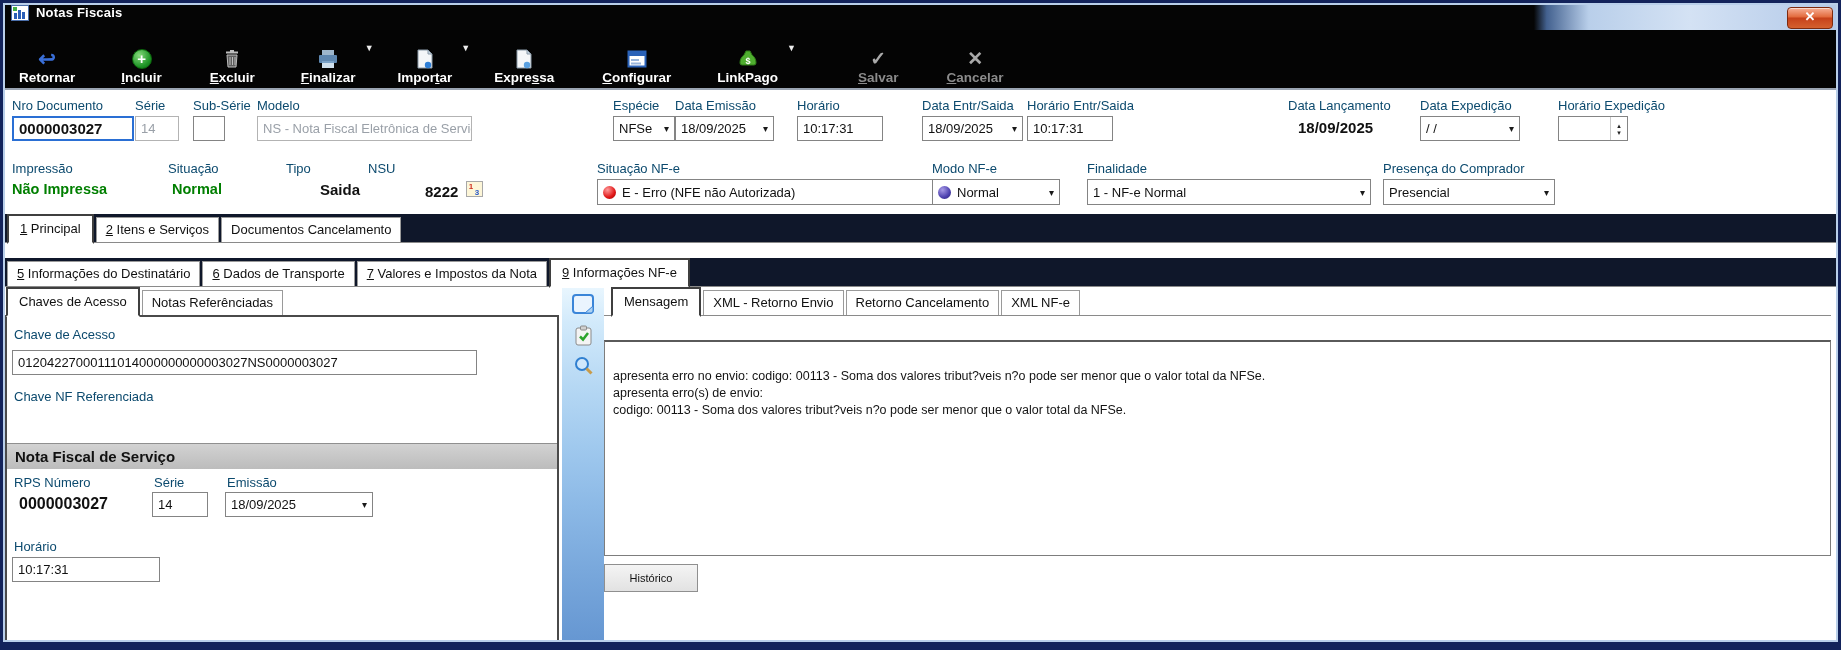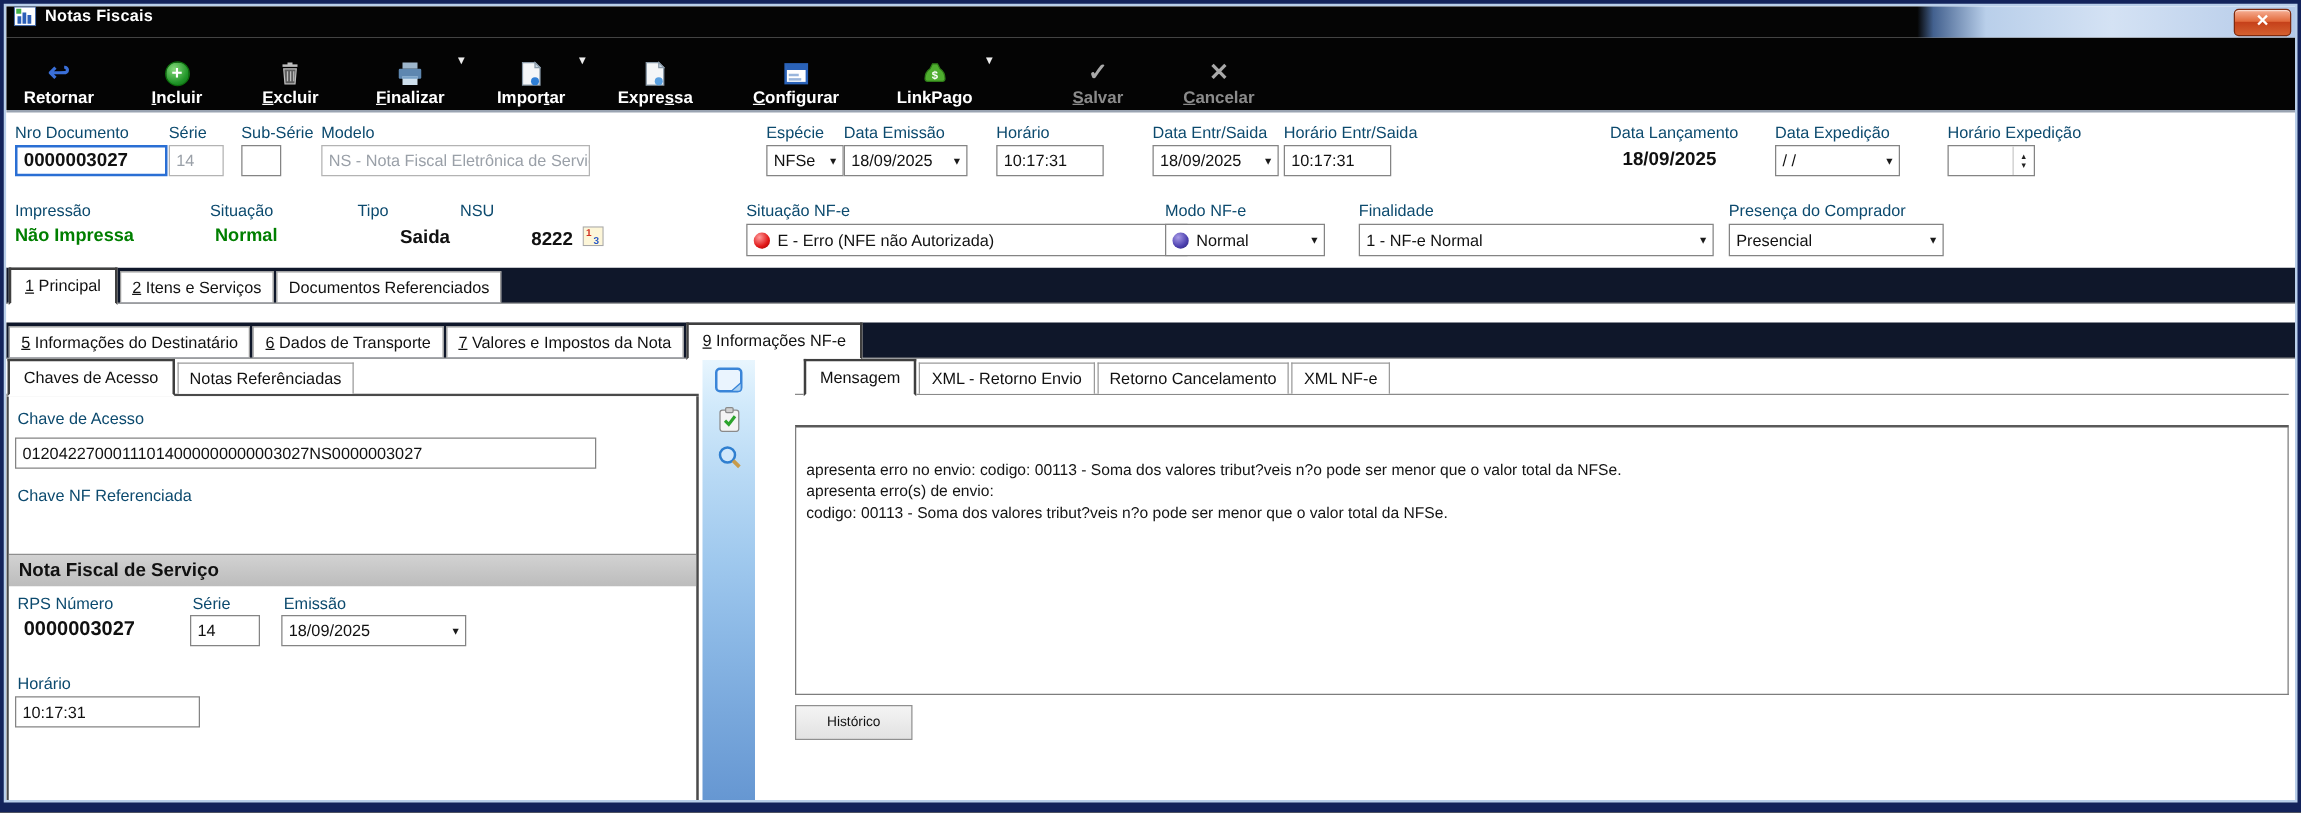--- a/index.html
+++ b/index.html
@@ -62,21 +62,21 @@
   
   .panels{flex:1;display:flex;background:#fff;overflow:hidden;}
   .leftpanel{width:554px;flex:0 0 554px;display:flex;flex-direction:column;}
   .lp-tabs{flex:0 0 28px;display:flex;align-items:flex-end;border-bottom:2px solid #4a4a4a;padding-left:1px;}
   .lp-content{flex:1;position:relative;border-left:2px solid #4a4a4a;border-right:2px solid #4a4a4a;background:#fff;overflow:hidden;}
   .sectionhdr{position:absolute;left:0;right:0;top:126px;height:26px;background:linear-gradient(#d2d2d2,#bcbcbc);
       border-top:1px solid #8f8f8f;display:flex;align-items:center;font-weight:bold;font-size:15px;padding-left:8px;box-sizing:border-box;}
   .strip{width:42px;flex:0 0 42px;margin-left:3px;display:flex;flex-direction:column;align-items:center;padding-top:5px;
       background:linear-gradient(180deg,#e9f6fe 0%,#d2eafb 10%,#b6d8f4 28%,#a0c9ee 45%,#8cb9e6 62%,#79a8dc 80%,#6697d2 100%);}
   .strip .sicon{margin-bottom:9px;cursor:pointer;line-height:0;}
-  .rightpanel{flex:1;display:flex;flex-direction:column;padding-right:5px;min-width:0;margin-left:32px;}
+  .rightpanel{flex:1;display:flex;flex-direction:column;padding-right:5px;min-width:0;}
   .rp-tabs{flex:0 0 28px;display:flex;align-items:flex-end;border-bottom:1px solid #8a8a8a;padding-left:7px;}
   .msgbox{margin-top:24px;height:216px;box-sizing:border-box;border:1px solid #7d7d7d;border-top:2px solid #5a5a5a;
       background:#fff;padding:26px 10px 0 8px;font-size:12.5px;line-height:17px;color:#141414;overflow:hidden;}
   .histbtn{margin-top:8px;width:92px;height:26px;flex:0 0 26px;background:linear-gradient(#f4f4f4,#e2e2e2);
       border:1px solid #8f8f8f;display:flex;align-items:center;justify-content:center;font-size:11px;cursor:pointer;}
 </style>
 </head>
 <body>
 
 <div id="stage">
@@ -328,21 +328,21 @@
           <div class="inp combo" style="width:172px;height:26px;">
             <span>Presencial</span>
             <span class="arrow">▾</span>
           </div>
         </div>
       </div>
 
       <div class="tabrow" style="padding-left:2px;">
         <div class="tab active"><span class="u">1</span><span> Principal</span></div>
         <div class="tab"><span class="u">2</span><span> Itens e Serviços</span></div>
-        <div class="tab"><span>Documentos Referenciados</span></div>
+        <div class="tab"><span>Documentos Cancelamento</span></div>
       </div>
       <div class="gaprow"></div>
 
       <div class="tabrow" style="padding-left:2px;">
         <div class="tab"><span class="u">5</span><span> Informações do Destinatário</span></div>
         <div class="tab"><span class="u">6</span><span> Dados de Transporte</span></div>
         <div class="tab"><span class="u">7</span><span> Valores e Impostos da Nota</span></div>
         <div class="tab active"><span class="u">9</span><span> Informações NF-e</span></div>
       </div>
 

